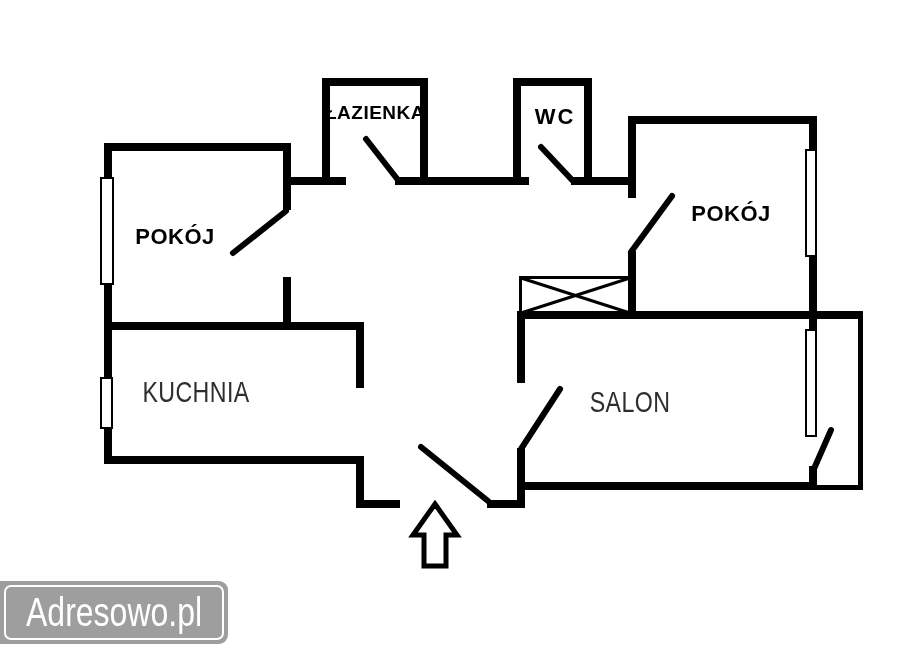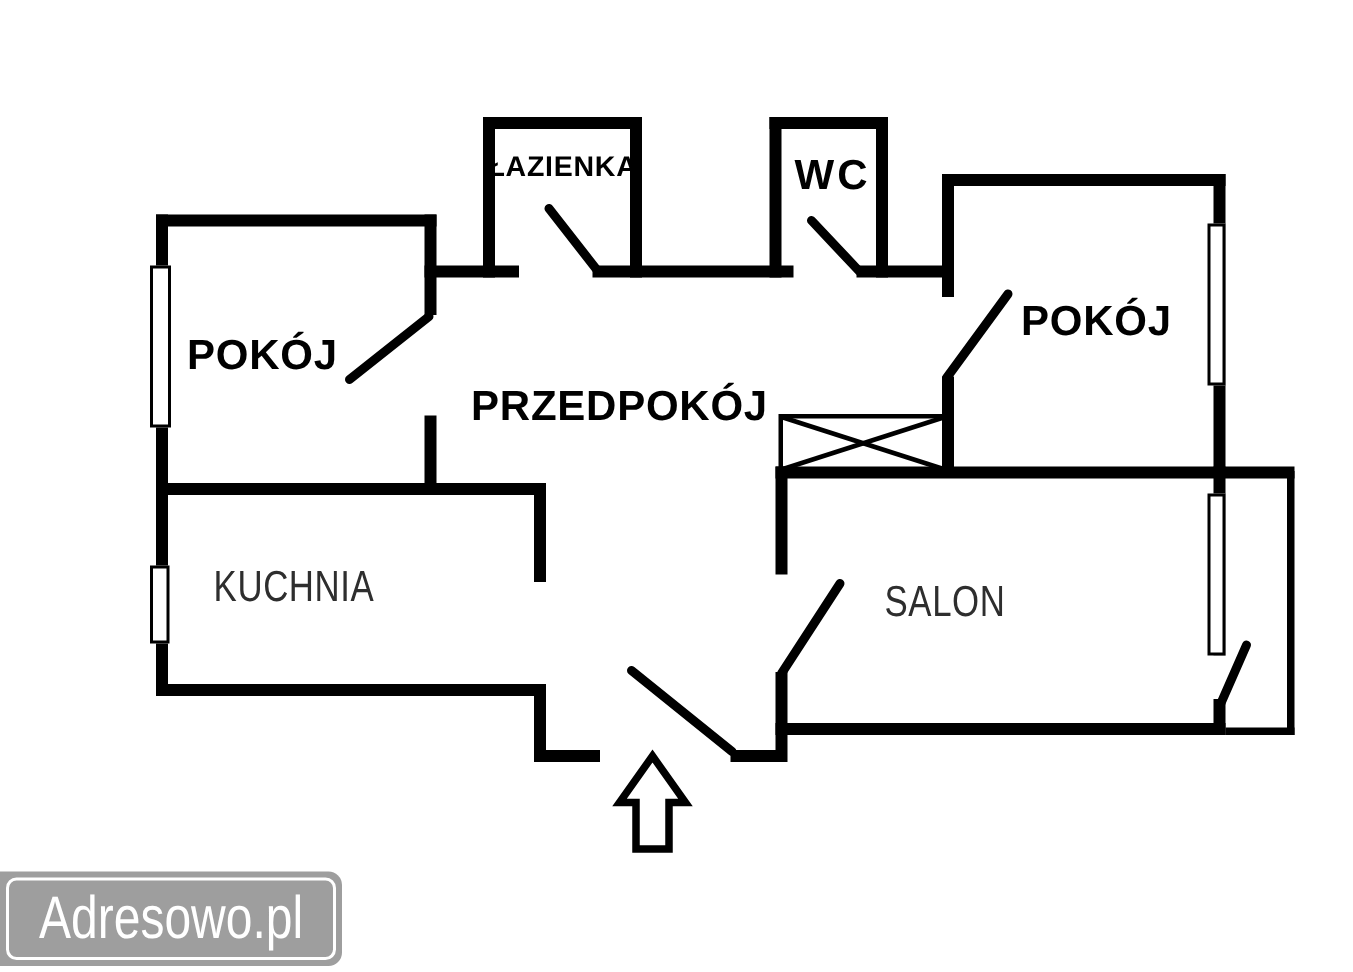--- a/index.html
+++ b/index.html
@@ -9,21 +9,21 @@
   }
   .w{position:absolute;background:#000000;}
   .thin{position:absolute;background:#000000;}
   .win{position:absolute;background:#ffffff;border:2px solid #000000;box-sizing:border-box;}
   .xbox{position:absolute;border:3px solid #000000;box-sizing:border-box;background:transparent;}
   svg.overlay{position:absolute;left:0;top:0;pointer-events:none;}
   .lbl{
     position:absolute;white-space:nowrap;color:#000000;
     transform:translate(-50%,-50%);line-height:1;
   }
-  .lbl.bold{font-weight:bold;font-size:28px;letter-spacing:0.5px;}
+  .lbl.bold{font-weight:bold;font-size:22px;letter-spacing:0.5px;}
   .lbl.cond{
     font-weight:normal;font-size:29px;color:#2e2e2e;
     transform:translate(-50%,-50%) scaleX(0.8);letter-spacing:0.5px;
   }
   .wm{
     position:absolute;left:0;top:581px;width:228px;height:63px;
     background:#9e9e9e;border-radius:0 9px 9px 0;
   }
   .wm-inner{
     position:absolute;left:4px;top:4px;right:4px;bottom:4px;
@@ -100,21 +100,20 @@
     <line x1="521" y1="449" x2="560" y2="389" stroke="#000" stroke-width="6" stroke-linecap="round"></line>
     <line x1="813" y1="471" x2="831" y2="430" stroke="#000" stroke-width="6" stroke-linecap="round"></line>
 
     <polygon points="435,504 457,535 446,535 446,566 424,566 424,535 413,535" fill="#ffffff" stroke="#000000" stroke-width="5" stroke-linejoin="miter"></polygon>
   </svg>
 
   <div class="lbl bold" style="left:375px;top:112px;font-size:19px;text-align:center;">ŁAZIENKA</div>
   <div class="lbl bold" style="left:555px;top:117px;letter-spacing:2px;">WC</div>
   <div class="lbl bold" style="left:175px;top:237px;">POKÓJ</div>
   <div class="lbl bold" style="left:731px;top:214px;">POKÓJ</div>
-  <div class="lbl bold" style="left:413px;top:271px;">PRZEDPOKÓJ</div>
   <div class="lbl cond" style="left:196px;top:392px;">KUCHNIA</div>
   <div class="lbl cond" style="left:630px;top:402px;">SALON</div>
 
   <div class="wm">
     <div class="wm-inner">
       <span class="wm-text">Adresowo.pl</span>
     </div>
   </div>
 
 </div>

